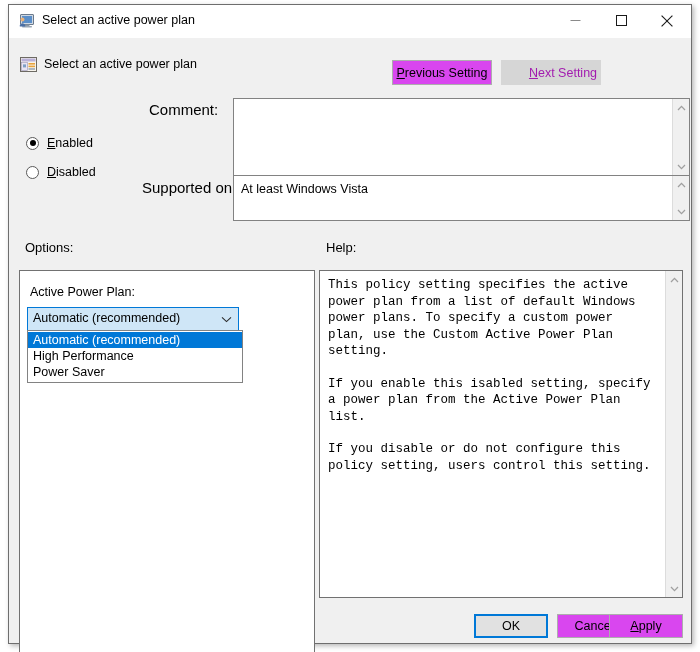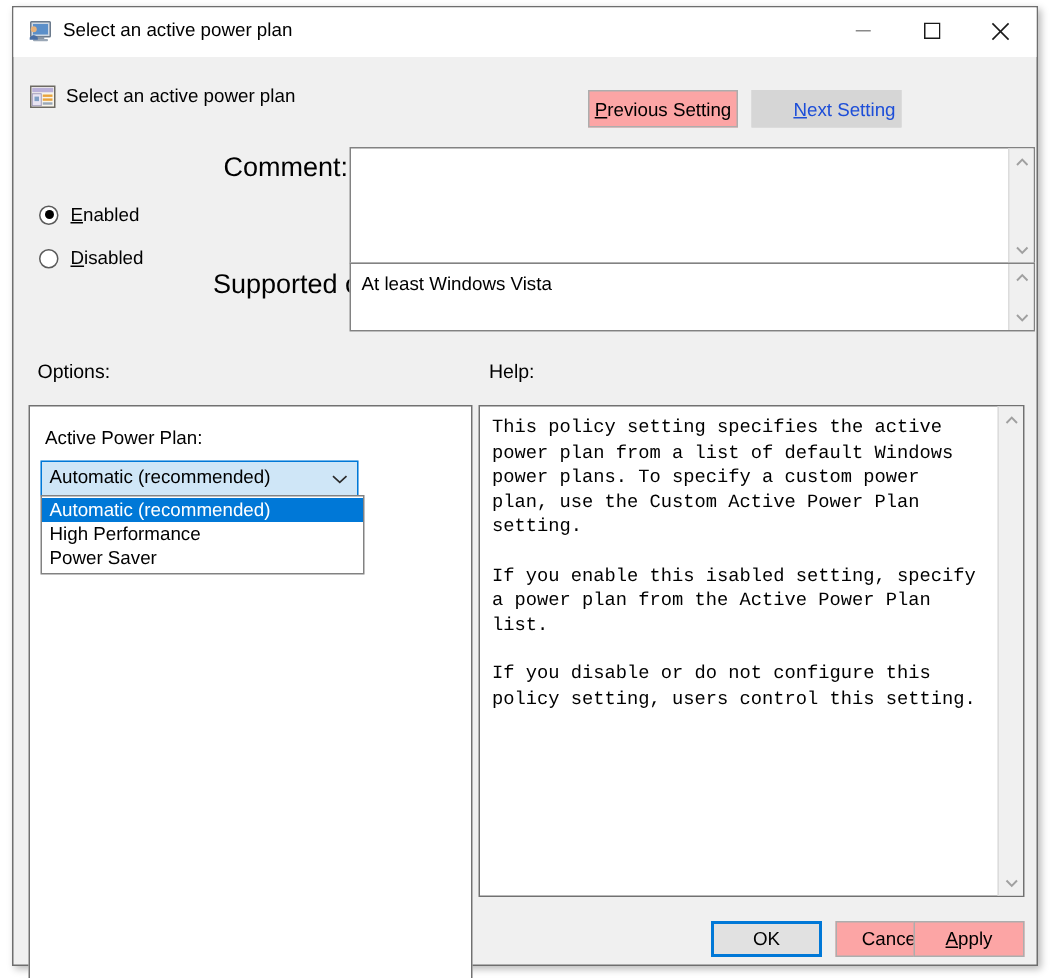--- a/index.html
+++ b/index.html
@@ -76,34 +76,34 @@
     position: absolute;
     left: 35px;
     top: 52px;
     font-size: 12.5px;
     color: #000;
     white-space: nowrap;
   }
 
   .btn {
     position: absolute;
-    background: #fca5a5;
+    background: #d946ef;
     border: 1px solid #adadad;
     font-family: "Liberation Sans", sans-serif;
     font-size: 12.5px;
     color: #000;
     box-sizing: border-box;
     padding: 0;
     display: flex;
     align-items: center;
     justify-content: center;
     cursor: default;
   }
   .btn.disabled {
-    color: #1d4ed8;
+    color: #a21caf;
     background: #d6d6d6;
     border-color: #d6d6d6;
     padding-left: 24px;
   }
   .btn-prev { left: 383px; top: 55px; width: 100px; height: 25px; }
   .btn-next { left: 492px; top: 55px; width: 100px; height: 25px; }
 
   .acc { text-decoration: underline; }
 
   
@@ -140,21 +140,21 @@
   .radio-label {
     margin-left: 8px;
     font-size: 12.5px;
     color: #000;
     white-space: nowrap;
   }
 
   
   .field-label {
     position: absolute;
-    font-size: 18px;
+    font-size: 15px;
     color: #000;
     white-space: nowrap;
   }
   .lbl-comment { left: 140px; top: 96px; }
   .lbl-supported { left: 133px; top: 174px; }
 
   .textbox {
     position: absolute;
     background: #ffffff;
     border: 1px solid #828282;

